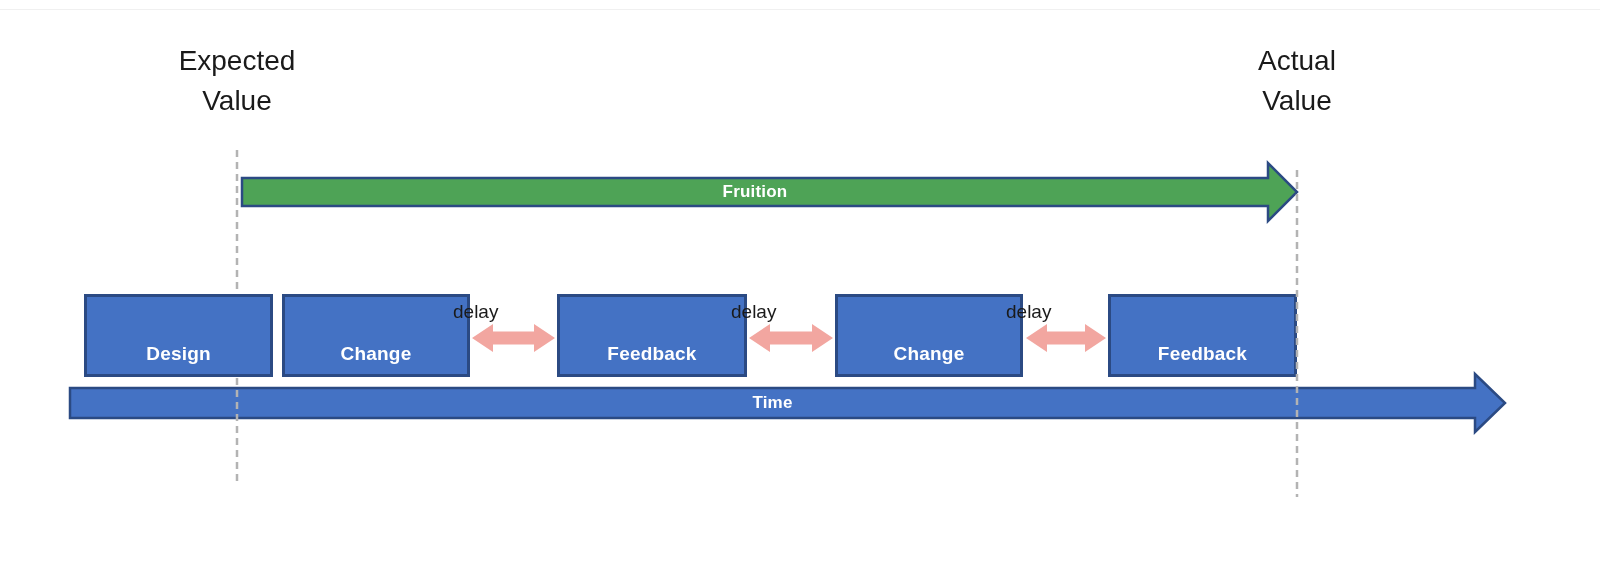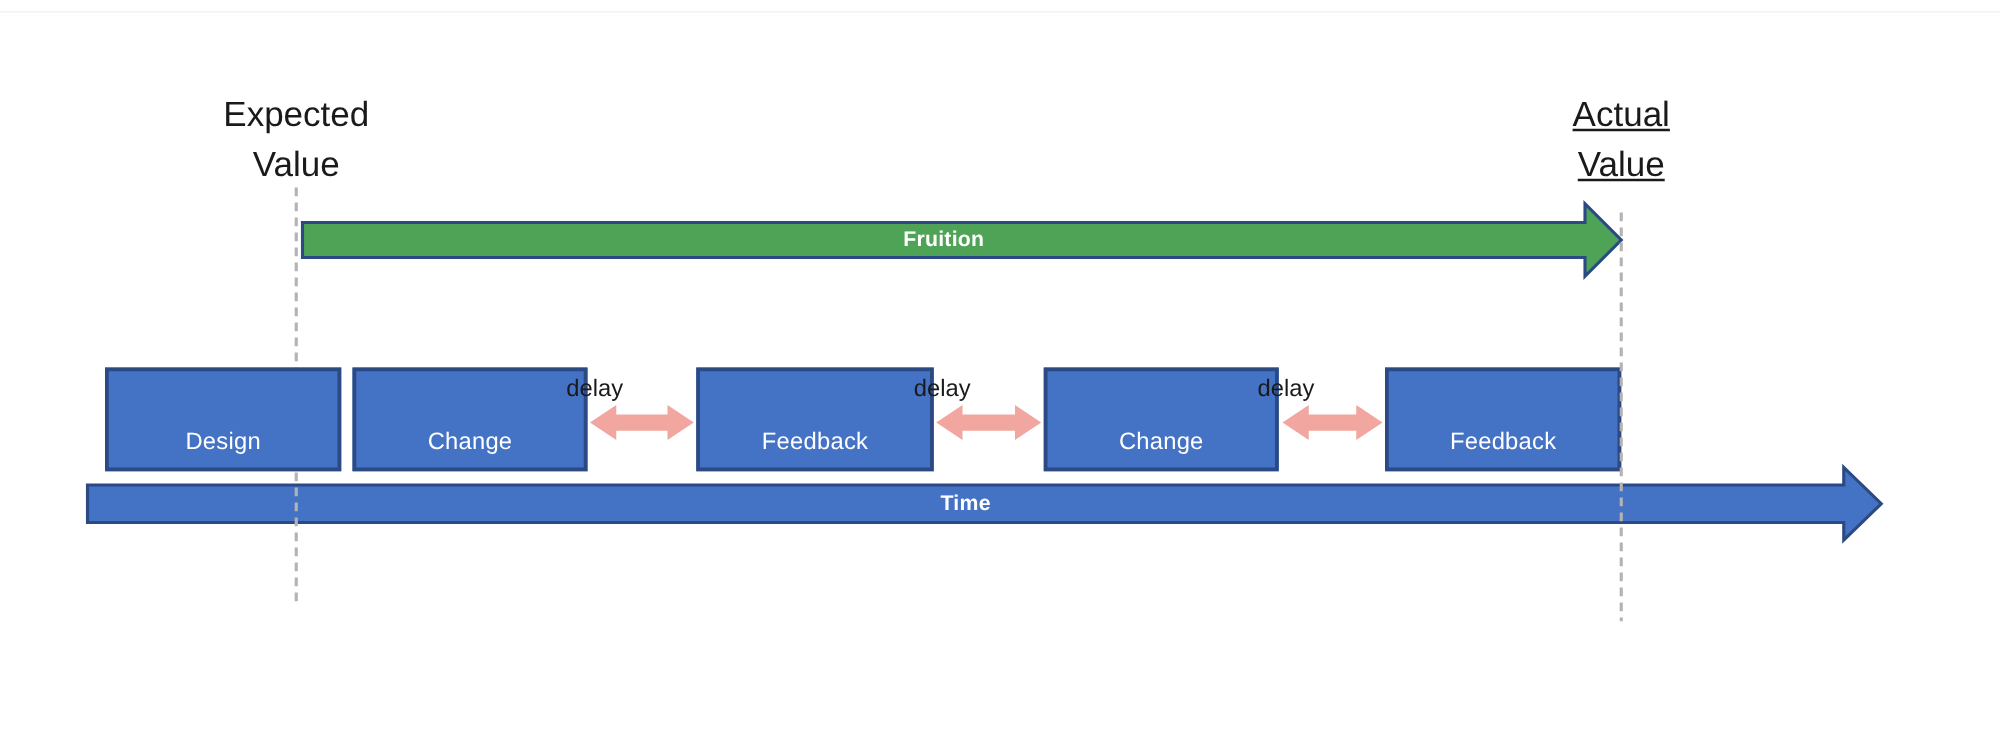--- a/index.html
+++ b/index.html
@@ -43,21 +43,21 @@
     background: var(--box-fill);
     border: 3px solid var(--box-border);
     display: flex;
     align-items: center;
     justify-content: center;
     z-index: 2;
   }
   .box-label {
     color: var(--text-light);
     font-size: 19px;
-    font-weight: 400;
+    font-weight: 700;
     letter-spacing: 0.2px;
     margin-top: 36px;
   }
   .box1 { left: 84px;   width: 189px; }
   .box2 { left: 282px;  width: 188px; }
   .box3 { left: 557px;  width: 190px; }
   .box4 { left: 835px;  width: 188px; }
   .box5 { left: 1108px; width: 189px; }
 
   .arrow-label {
@@ -83,31 +83,31 @@
     color: var(--text-dark);
     font-size: 19px;
     z-index: 4;
   }
   .delay1 { left: 453px; }
   .delay2 { left: 731px; }
   .delay3 { left: 1006px; }
 
   .marker-label {
     position: absolute;
-    top: 72px;
+    top: 41px;
     width: 220px;
     text-align: center;
     color: var(--text-dark);
     font-size: 28px;
     line-height: 40px;
     white-space: pre-line;
     z-index: 4;
   }
   .expected-label { left: 127px; }
-  .actual-label   { left: 1187px; text-decoration: underline; }
+  .actual-label   { left: 1187px; }
 </style>
 </head>
 <body>
 
 <div class="canvas">
 
   <div class="hairline"></div>
 
   <svg class="layer layer-under" viewBox="0 0 1600 588">
 

